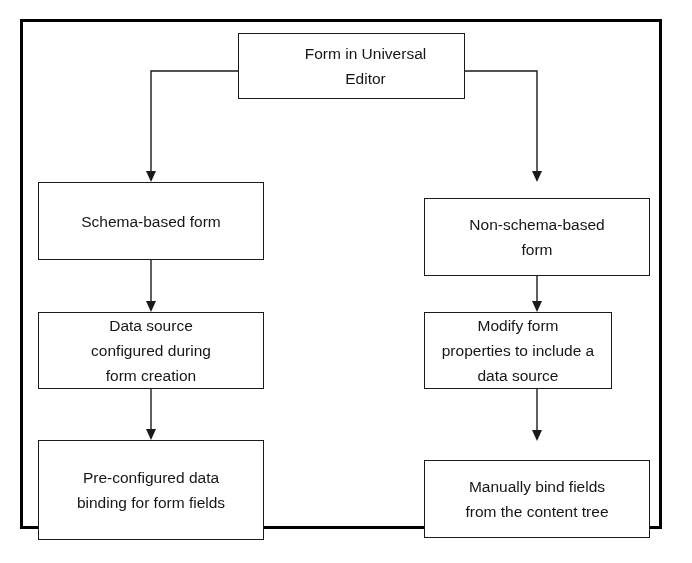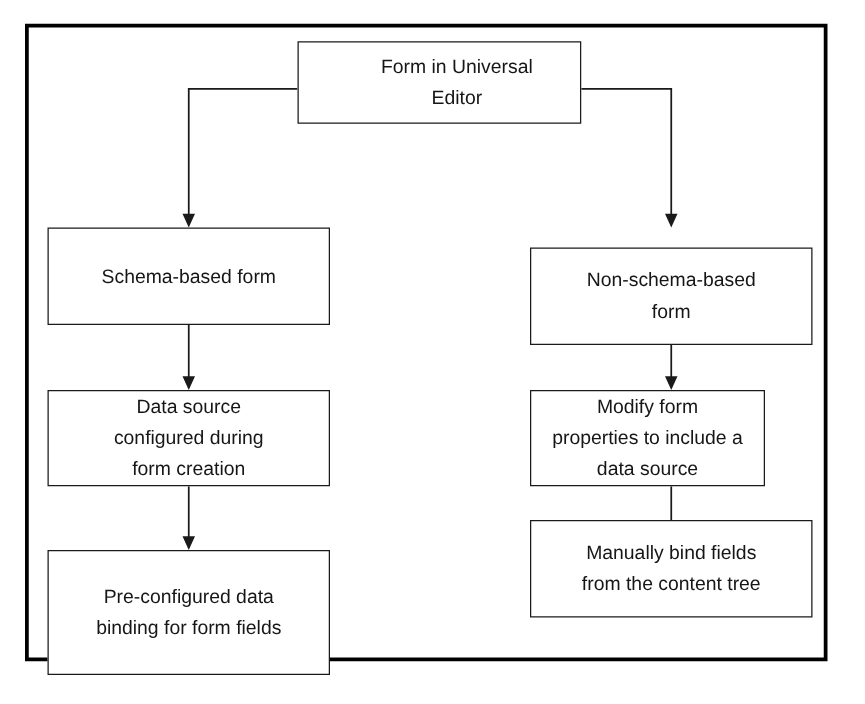--- a/index.html
+++ b/index.html
@@ -41,21 +41,21 @@
   }
   
   .node-root   { left: 238px; top: 33px;  width: 227px; height: 66px; padding-left: 28px; }
   
   .node-l1     { left: 38px;  top: 182px; width: 226px; height: 78px; }
   .node-l2     { left: 38px;  top: 312px; width: 226px; height: 77px; }
   .node-l3     { left: 38px;  top: 440px; width: 226px; height: 100px; }
   
   .node-r1     { left: 424px; top: 198px; width: 226px; height: 78px; }
   .node-r2     { left: 424px; top: 312px; width: 188px; height: 77px; }
-  .node-r3     { left: 424px; top: 416px; width: 226px; height: 78px; }
+  .node-r3     { left: 424px; top: 460px; width: 226px; height: 78px; }
 
   .connector-layer {
     position: absolute;
     left: 0;
     top: 0;
     width: 692px;
     height: 563px;
     pointer-events: none;
   }
 </style>

